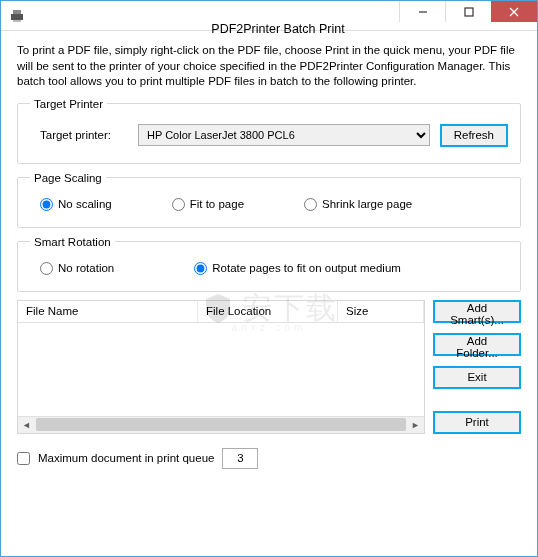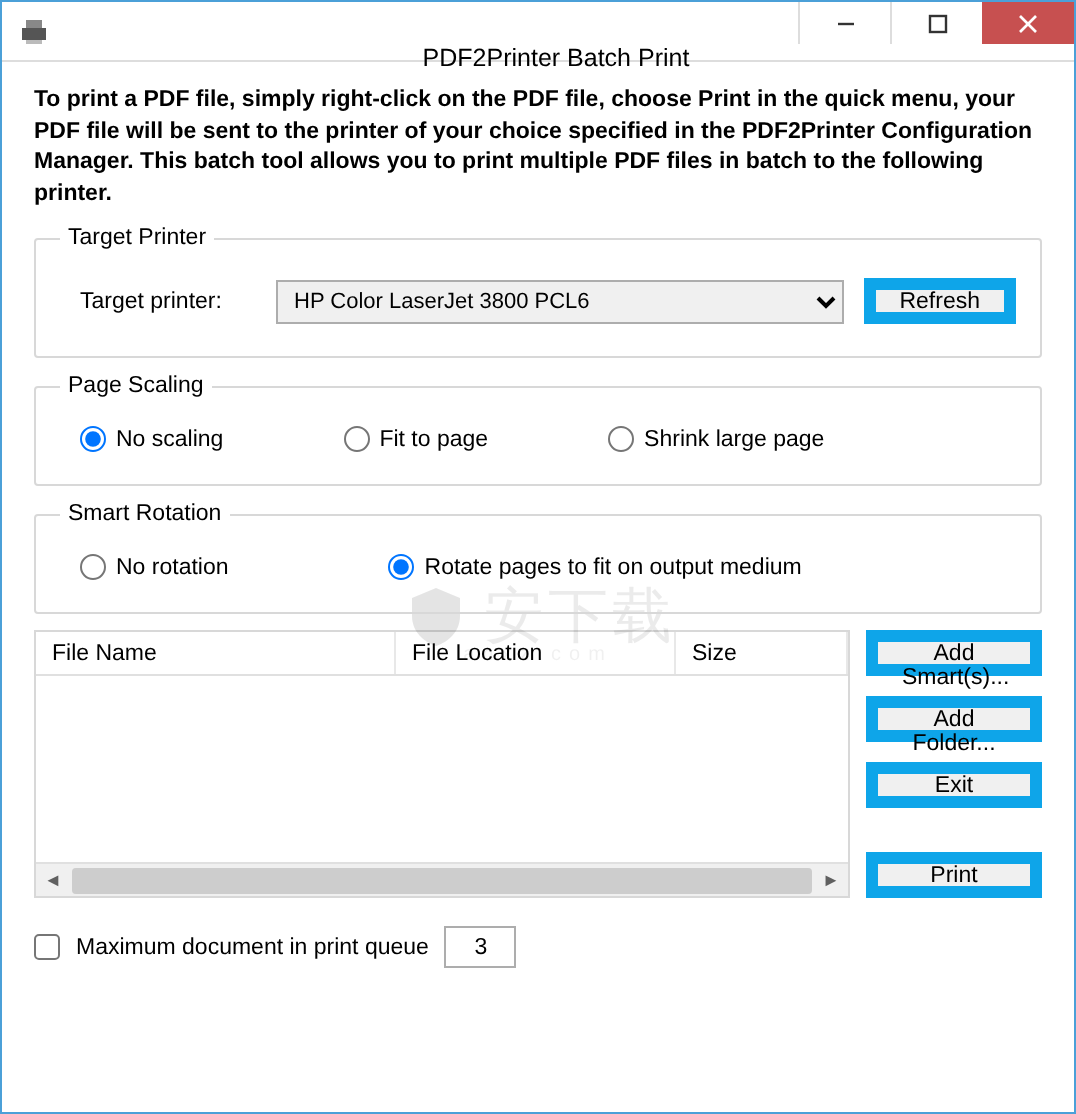--- a/index.html
+++ b/index.html
@@ -5,27 +5,27 @@
 * { box-sizing: border-box; margin: 0; padding: 0; font-family: "Segoe UI", Tahoma, sans-serif; }
 body { background: #999; width: 538px; height: 557px; overflow: hidden; }
 .window { width: 538px; height: 557px; background: #fff; border: 1px solid #4ba0d8; display: flex; flex-direction: column; }
 .titlebar { height: 30px; background: linear-gradient(#fff, #fff); border-bottom: 1px solid #ddd; display: flex; align-items: center; position: relative; }
 .titlebar-icon { width: 16px; height: 16px; margin-left: 8px; }
 .titlebar-title { position: absolute; left: 18px; right: 0; text-align: center; color: #000; font-size: 12.5px; pointer-events: none; margin-top: 27px; }
 .winbtns { position: absolute; right: 0; top: 0; display: flex; height: 21px; }
 .winbtn { width: 46px; height: 21px; display: flex; align-items: center; justify-content: center; font-size: 11px; color: #333; background: #fff; border-left: 1px solid #ddd; }
 .winbtn.close { background: #c75050; color: #fff; width: 46px; border: none; }
 .content { flex: 1; padding: 12px 16px 10px 16px; background: #fff; font-size: 11.5px; color: #000; }
-.intro { font-size: 11.5px; line-height: 1.35; margin-bottom: 8px; font-weight: bold; }
+.intro { font-size: 11.5px; line-height: 1.35; margin-bottom: 8px; }
 fieldset { border: 1px solid #d8d8d8; border-radius: 2px; margin-bottom: 8px; padding: 14px 12px 16px 12px; position: relative; }
 legend { font-size: 11.5px; padding: 0 4px; color: #000; }
 .row { display: flex; align-items: center; gap: 10px; }
 .label { font-size: 11.5px; min-width: 88px; margin-left: 10px; }
 select.printer { flex: 1; height: 22px; font-size: 11px; border: 1px solid #adadad; background: #f0f0f0; padding: 0 4px; }
-button.std { height: 23px; font-size: 11.5px; border: 6px solid #0ea5e9; background: #f0f0f0; padding: 0 12px; min-width: 66px; }
+button.std { height: 23px; font-size: 11.5px; border: 2px solid #0ea5e9; background: #f0f0f0; padding: 0 12px; min-width: 66px; }
 .radiogrp { display: flex; gap: 60px; align-items: center; margin-left: 10px; }
 .radiogrp label { display: flex; align-items: center; gap: 5px; font-size: 11.5px; }
 input[type=radio] { width: 13px; height: 13px; }
 .lower { display: flex; gap: 8px; margin-top: 6px; }
 .tablewrap { flex: 1; border: 1px solid #d8d8d8; display: flex; flex-direction: column; height: 134px; }
 .thead { display: flex; height: 22px; border-bottom: 1px solid #e0e0e0; font-size: 11.5px; align-items: center; background: #fff; }
 .th { padding: 0 8px; border-right: 1px solid #e8e8e8; height: 100%; display: flex; align-items: center; }
 .th.fn { width: 180px; }
 .th.fl { width: 140px; }
 .th.sz { flex: 1; }

